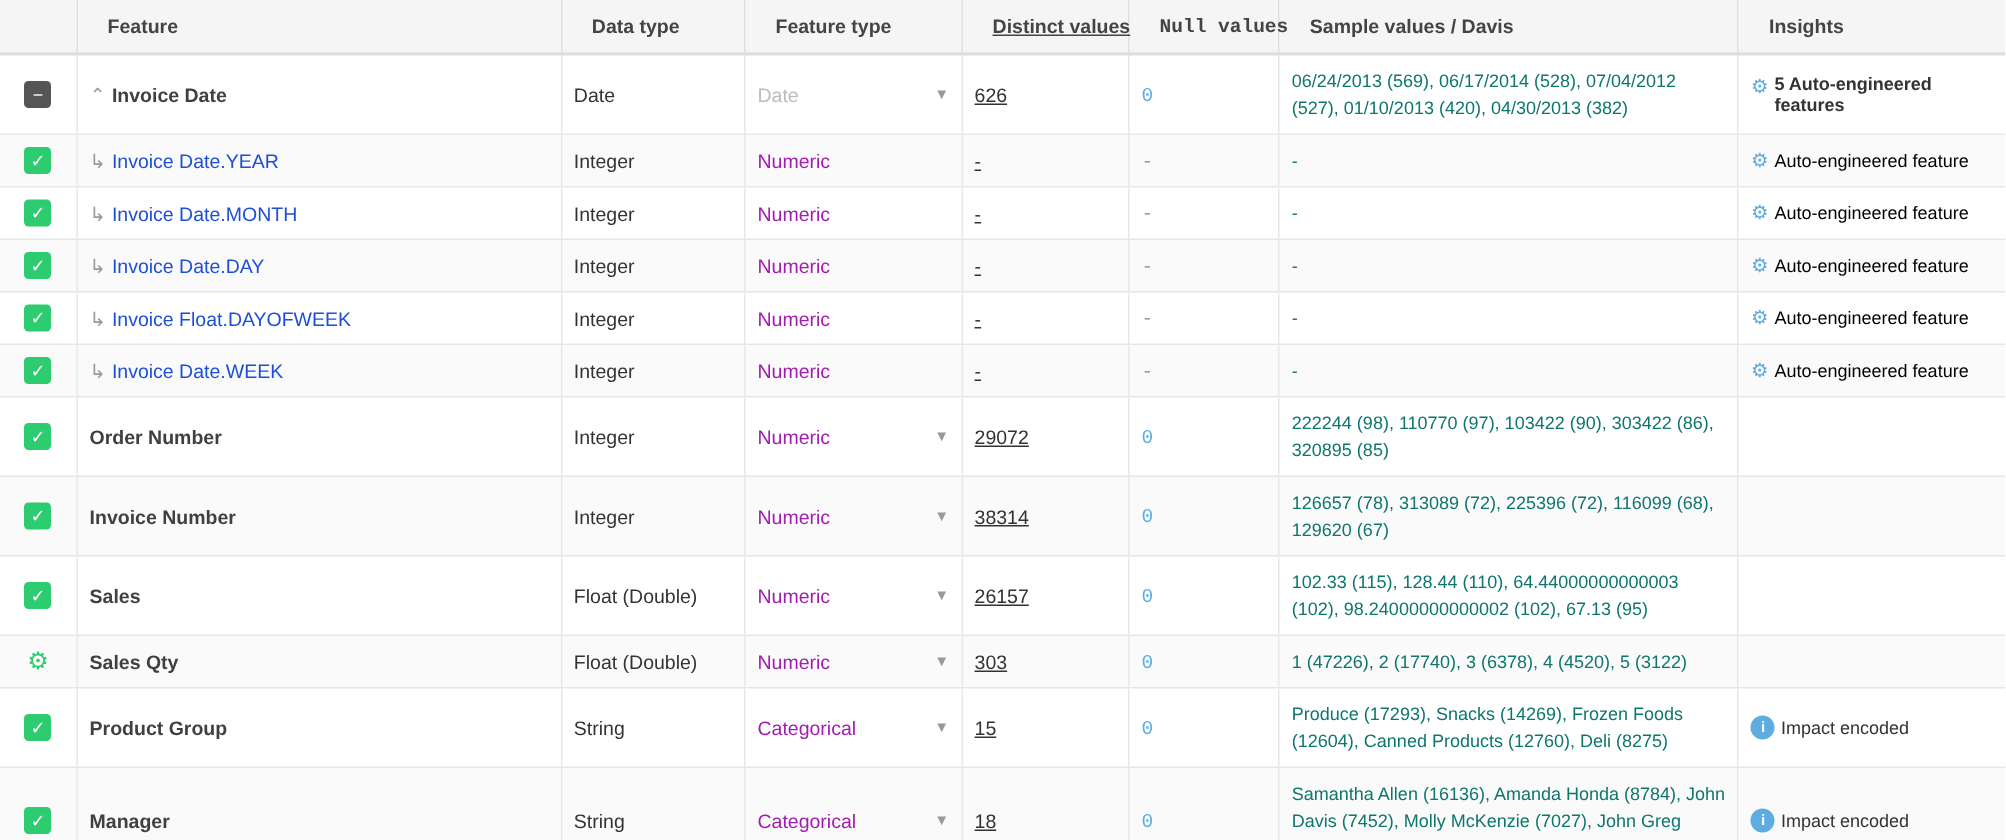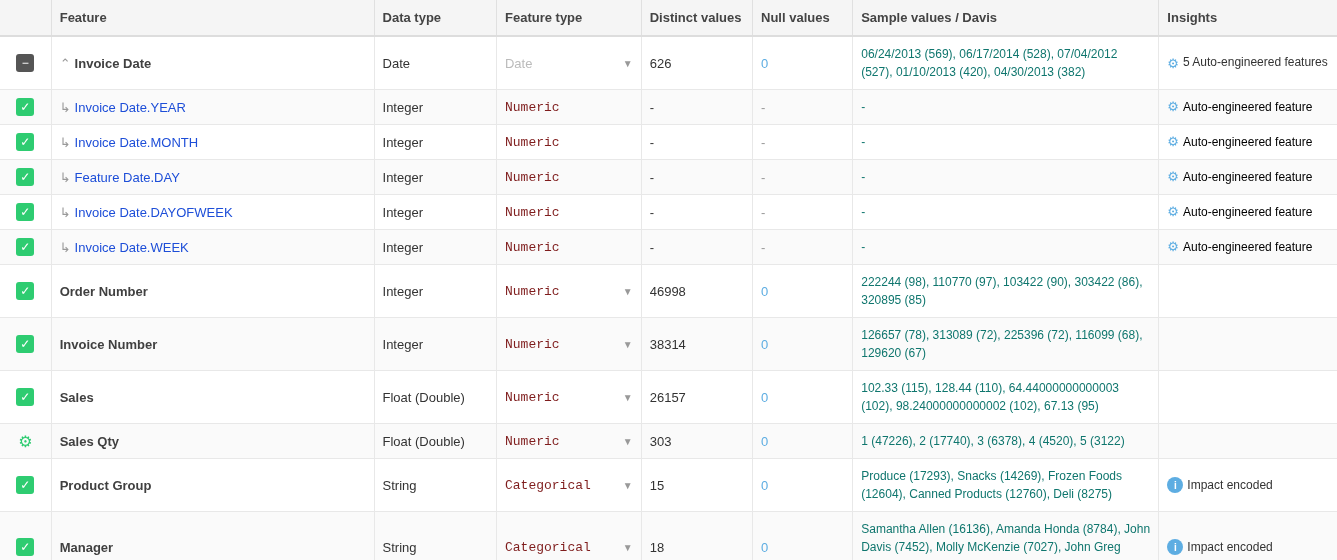--- a/index.html
+++ b/index.html
@@ -12,21 +12,21 @@
     table {
       width: 1337px;
       border-collapse: collapse;
       table-layout: fixed;
     }
     thead tr {
       background: #f5f5f5;
       border-bottom: 2px solid #ddd;
     }
     thead th {
-      padding: 10px 8px;
+      padding: 10px 20px;
       text-align: left;
       font-weight: 600;
       color: #444;
       border-right: 1px solid #e0e0e0;
       white-space: nowrap;
     }
     tbody tr {
       border-bottom: 1px solid #e8e8e8;
     }
     tbody tr:nth-child(even) {
@@ -34,22 +34,22 @@
     }
     tbody td {
       padding: 8px 8px;
       vertical-align: middle;
       border-right: 1px solid #e8e8e8;
     }
     .col-checkbox { width: 46px; text-align: center; }
     .col-feature { width: 290px; }
     .col-datatype { width: 110px; margin-left: 14px; }
     .col-featuretype { width: 130px; margin-top: 17px; }
-    .col-distinct { width: 100px; }
-    .col-null { width: 90px; }
+    .col-distinct { width: 100px; text-decoration: underline; }
+    .col-null { width: 90px; font-family: Liberation Mono, monospace; }
     .col-sample { width: 275px; }
     .col-insights { width: 160px; }
 
     .checkbox-green {
       width: 18px; height: 18px;
       background: #2ecc71;
       border-radius: 3px;
       display: inline-flex;
       align-items: center;
       justify-content: center;
@@ -85,35 +85,35 @@
     .feature-name-sub {
       color: #1d4ed8;
       font-weight: normal;
     }
     .arrow-indent {
       color: #999;
       margin-right: 4px;
     }
 
     .datatype-text { color: #333; }
-    .featuretype-text { color: #7f1d1d; font-family: Liberation Mono, monospace; }
+    .featuretype-text { color: #a21caf; }
     .featuretype-date { color: #bbb; }
 
     .null-zero { color: #5dade2; font-weight: 500; }
     .null-dash { color: #999; }
 
     .sample-text { color: #0f766e; font-size: 12px; line-height: 1.5; margin-top: 20px; }
 
     .insights-auto {
       display: flex;
       align-items: flex-start;
       gap: 4px;
     }
     .insights-auto-bold {
-      font-weight: 400;
+      font-weight: 700;
       color: #333;
       font-size: 12px;
     }
     .insights-auto-link {
       color: #000000;
       font-size: 12px;
       line-height: 1.5;
     }
     .insights-icon {
       color: #5dade2;
@@ -222,36 +222,36 @@
         <td class="col-sample"><span class="sample-text">-</span></td>
         <td class="col-insights">
       <div class="insights-auto">
         <span class="insights-icon">⚙</span>
         <span class="insights-auto-link">Auto-engineered feature</span>
       </div>
         </td>
       </tr>
       <tr>
         <td class="col-checkbox"><span class="checkbox-green">✓</span></td>
-        <td class="col-feature"><span class="arrow-indent">↳</span><span class="feature-name-sub">Feature Date.DAY</span></td>
-        <td class="col-datatype"><span class="datatype-text">Integer</span></td>
-        <td class="col-featuretype"><span class="featuretype-text">Numeric</span></td>
-        <td class="col-distinct"><span>-</span></td>
-        <td class="col-null"><span class="null-dash">-</span></td>
-        <td class="col-sample"><span class="sample-text">-</span></td>
-        <td class="col-insights">
-      <div class="insights-auto">
-        <span class="insights-icon">⚙</span>
-        <span class="insights-auto-link">Auto-engineered feature</span>
-      </div>
-        </td>
-      </tr>
-      <tr>
-        <td class="col-checkbox"><span class="checkbox-green">✓</span></td>
-        <td class="col-feature"><span class="arrow-indent">↳</span><span class="feature-name-sub">Invoice Date.DAYOFWEEK</span></td>
+        <td class="col-feature"><span class="arrow-indent">↳</span><span class="feature-name-sub">Invoice Date.DAY</span></td>
+        <td class="col-datatype"><span class="datatype-text">Integer</span></td>
+        <td class="col-featuretype"><span class="featuretype-text">Numeric</span></td>
+        <td class="col-distinct"><span>-</span></td>
+        <td class="col-null"><span class="null-dash">-</span></td>
+        <td class="col-sample"><span class="sample-text">-</span></td>
+        <td class="col-insights">
+      <div class="insights-auto">
+        <span class="insights-icon">⚙</span>
+        <span class="insights-auto-link">Auto-engineered feature</span>
+      </div>
+        </td>
+      </tr>
+      <tr>
+        <td class="col-checkbox"><span class="checkbox-green">✓</span></td>
+        <td class="col-feature"><span class="arrow-indent">↳</span><span class="feature-name-sub">Invoice Float.DAYOFWEEK</span></td>
         <td class="col-datatype"><span class="datatype-text">Integer</span></td>
         <td class="col-featuretype"><span class="featuretype-text">Numeric</span></td>
         <td class="col-distinct"><span>-</span></td>
         <td class="col-null"><span class="null-dash">-</span></td>
         <td class="col-sample"><span class="sample-text">-</span></td>
         <td class="col-insights">
       <div class="insights-auto">
         <span class="insights-icon">⚙</span>
         <span class="insights-auto-link">Auto-engineered feature</span>
       </div>
@@ -275,21 +275,21 @@
       <tr>
         <td class="col-checkbox"><span class="checkbox-green">✓</span></td>
         <td class="col-feature"><span class="feature-name">Order Number</span></td>
         <td class="col-datatype"><span class="datatype-text">Integer</span></td>
         <td class="col-featuretype">
           <span class="feature-type-wrapper">
             <span class="featuretype-text">Numeric</span>
             <span class="dropdown-arrow">▼</span>
           </span>
         </td>
-        <td class="col-distinct"><span>46998</span></td>
+        <td class="col-distinct"><span>29072</span></td>
         <td class="col-null"><span class="null-zero">0</span></td>
         <td class="col-sample"><span class="sample-text">222244 (98), 110770 (97), 103422 (90), 303422 (86), 320895 (85)</span></td>
         <td class="col-insights"><span></span></td>
       </tr>
       <tr>
         <td class="col-checkbox"><span class="checkbox-green">✓</span></td>
         <td class="col-feature"><span class="feature-name">Invoice Number</span></td>
         <td class="col-datatype"><span class="datatype-text">Integer</span></td>
         <td class="col-featuretype">
           <span class="feature-type-wrapper">

